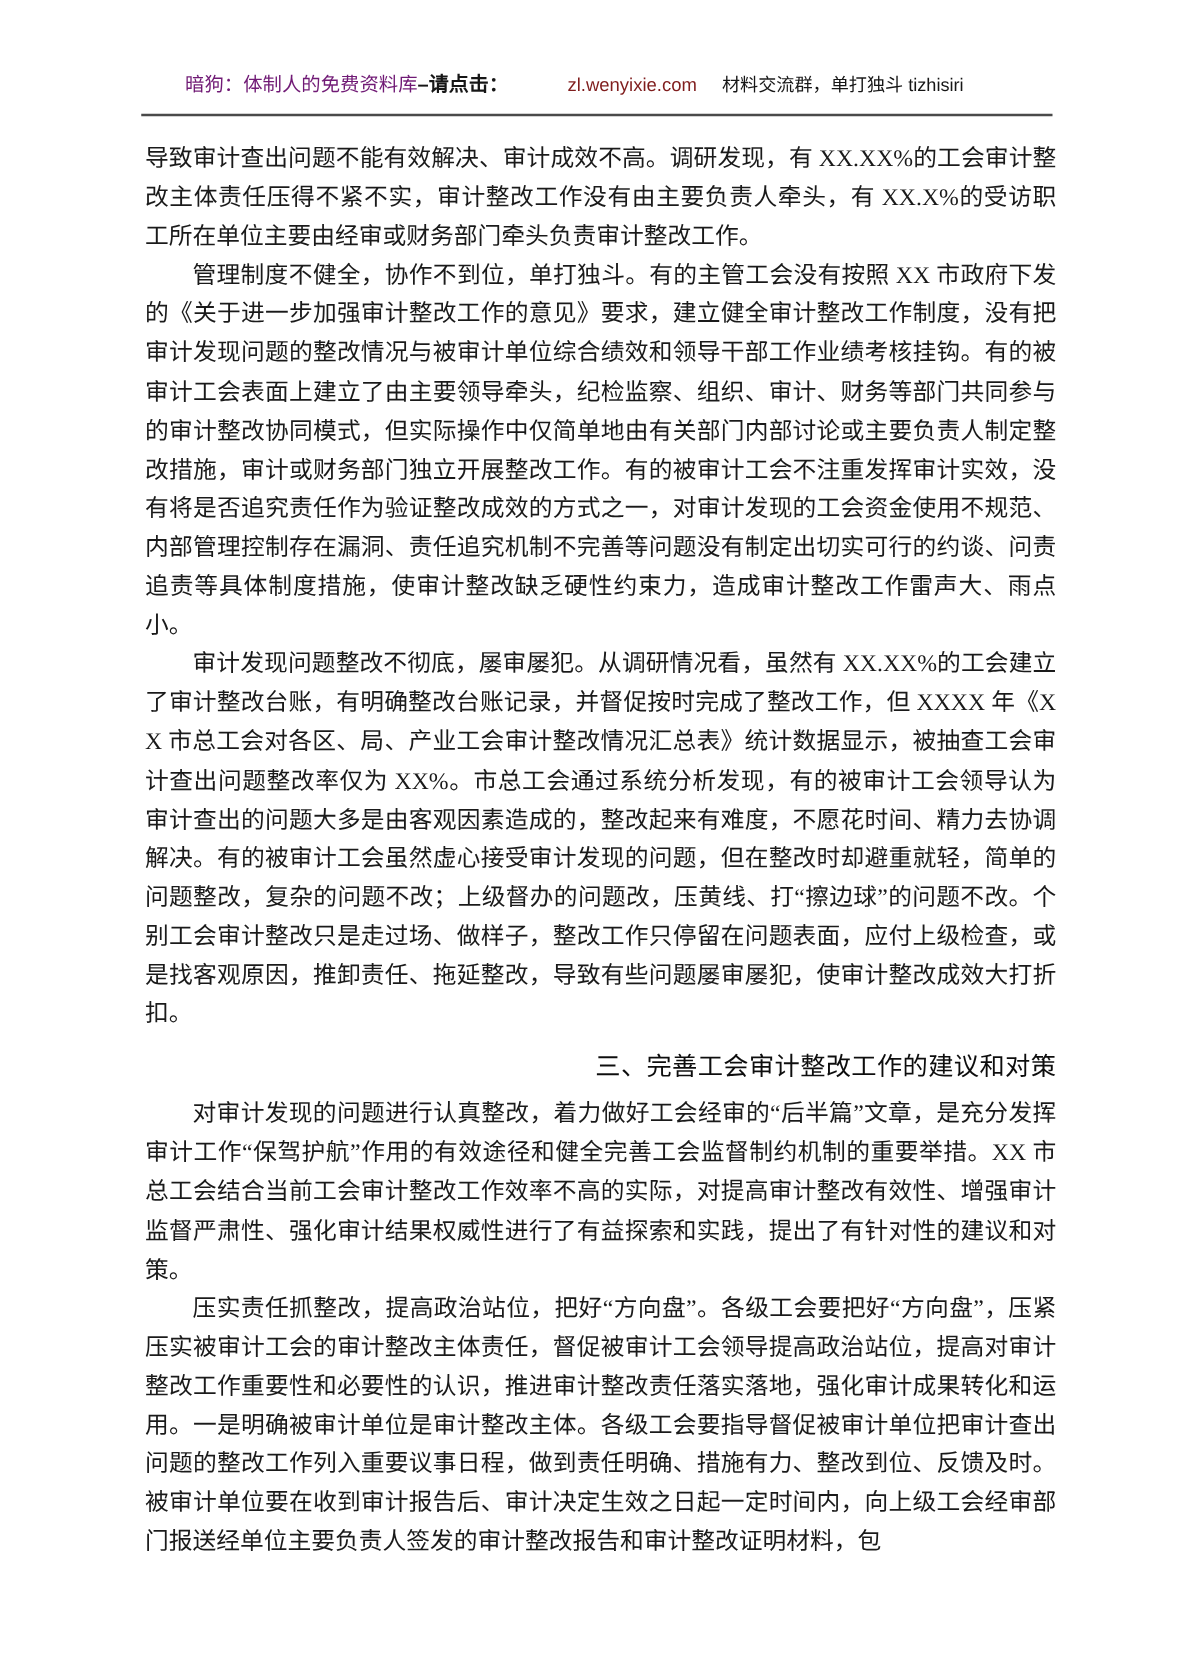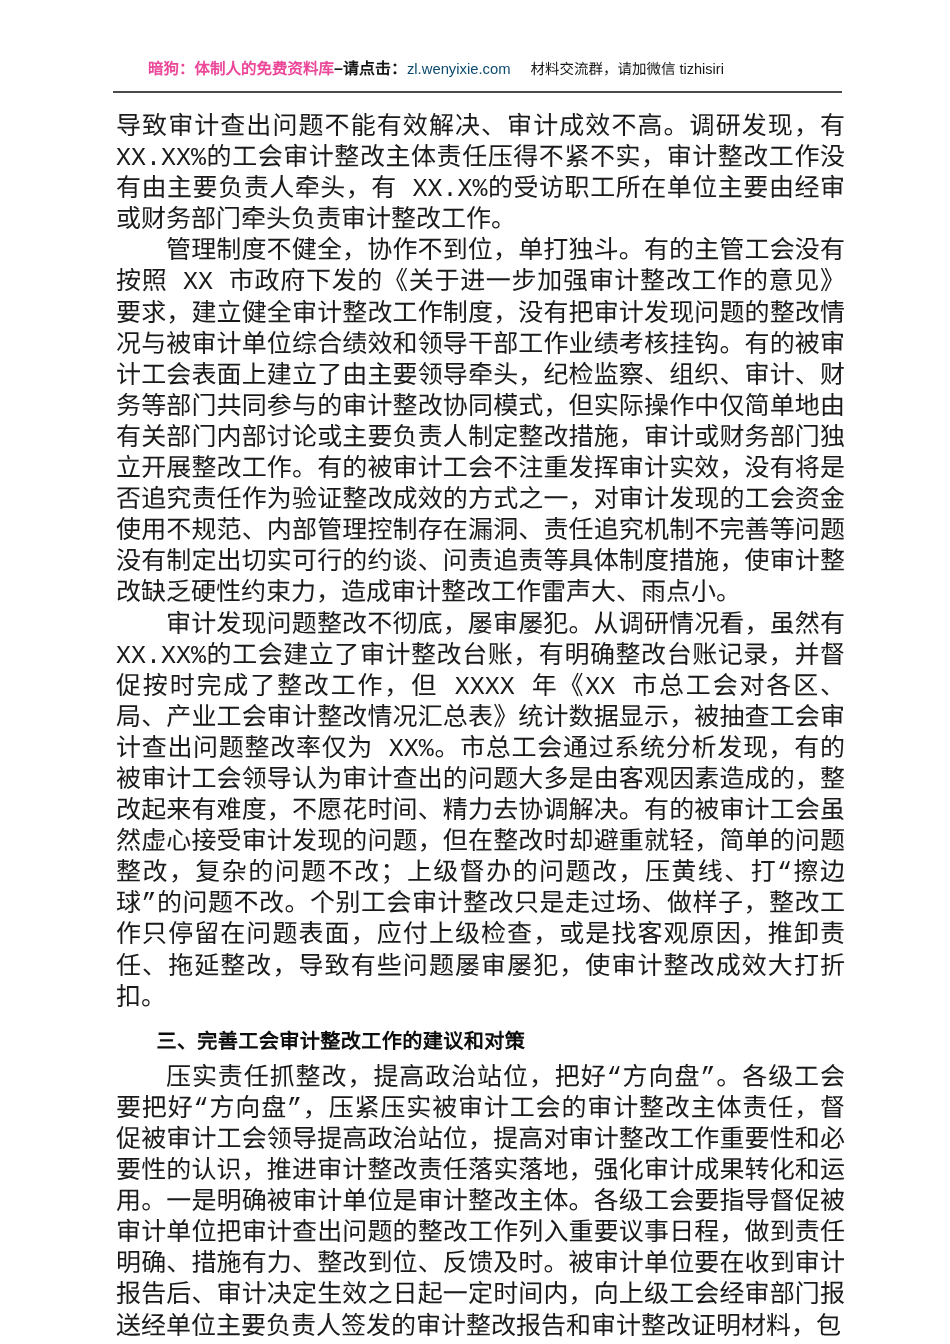--- a/index.html
+++ b/index.html
@@ -37,35 +37,36 @@
     display: block;
     white-space: nowrap;
     font-family: "Liberation Sans", "DejaVu Sans", sans-serif;
     font-size: 15.5px;
     line-height: 22px;
     letter-spacing: 0px;
     padding-left: 35px;
   }
 
   .hdr-brand {
-    color: #ec4899;
-    font-weight: bold;
+    color: #701a75;
+    font-weight: normal;
     margin-top: 12px;
   }
 
   .hdr-click {
     color: #161616;
     font-weight: bold;
     font-size: 16px;
   }
 
   .hdr-link {
-    color: #0c4a6e;
+    color: #7f1d1d;
     font-weight: normal;
     font-size: 14.8px;
+    margin-left: 47px;
   }
 
   .hdr-tail {
     color: #161616;
     font-size: 14.5px;
     margin-left: 20px;
   }
 
   .header-rule {
     position: absolute;
@@ -80,68 +81,69 @@
   .content {
     position: absolute;
     left: 116px;
     top: 112px;
     width: 729px;
     box-sizing: border-box;
   }
 
   p.para {
     margin: 0;
-    font-size: 25px;
+    font-size: 19px;
     line-height: 31.1px;
     text-align: justify;
     text-justify: inter-ideograph;
     text-indent: 2em;
     color: #1a1a1a;
-    font-family: Liberation Mono, monospace;
+    font-family: Liberation Serif, serif;
     word-break: break-all;
   }
 
   p.para.no-indent {
     text-indent: 0;
   }
 
   h2.section-heading {
     margin: 0;
     padding-top: 12px;
     padding-bottom: 6px;
     font-family: "Liberation Sans", "DejaVu Sans", sans-serif;
     font-size: 20.2px;
     line-height: 31.1px;
-    font-weight: bold;
+    font-weight: normal;
     text-indent: 2em;
-    text-align: left;
+    text-align: right;
     color: #0d0d0d;
     letter-spacing: 0.3px;
   }
 </style>
 </head>
 <body>
 
 <div class="page">
 
   <div class="header-band">
     <div class="header-line">
-      <span class="hdr-brand">暗狗：体制人的免费资料库</span><span class="hdr-click">–请点击：</span><span class="hdr-link">zl.wenyixie.com</span><span class="hdr-tail">材料交流群，请加微信 tizhisiri</span>
+      <span class="hdr-brand">暗狗：体制人的免费资料库</span><span class="hdr-click">–请点击：</span><span class="hdr-link">zl.wenyixie.com</span><span class="hdr-tail">材料交流群，单打独斗 tizhisiri</span>
     </div>
   </div>
   <div class="header-rule"></div>
 
   <div class="content">
 
     <p class="para no-indent">导致审计查出问题不能有效解决、审计成效不高。调研发现，有 XX.XX%的工会审计整改主体责任压得不紧不实，审计整改工作没有由主要负责人牵头，有 XX.X%的受访职工所在单位主要由经审或财务部门牵头负责审计整改工作。</p>
 
     <p class="para">管理制度不健全，协作不到位，单打独斗。有的主管工会没有按照 XX 市政府下发的《关于进一步加强审计整改工作的意见》要求，建立健全审计整改工作制度，没有把审计发现问题的整改情况与被审计单位综合绩效和领导干部工作业绩考核挂钩。有的被审计工会表面上建立了由主要领导牵头，纪检监察、组织、审计、财务等部门共同参与的审计整改协同模式，但实际操作中仅简单地由有关部门内部讨论或主要负责人制定整改措施，审计或财务部门独立开展整改工作。有的被审计工会不注重发挥审计实效，没有将是否追究责任作为验证整改成效的方式之一，对审计发现的工会资金使用不规范、内部管理控制存在漏洞、责任追究机制不完善等问题没有制定出切实可行的约谈、问责追责等具体制度措施，使审计整改缺乏硬性约束力，造成审计整改工作雷声大、雨点小。</p>
 
     <p class="para">审计发现问题整改不彻底，屡审屡犯。从调研情况看，虽然有 XX.XX%的工会建立了审计整改台账，有明确整改台账记录，并督促按时完成了整改工作，但 XXXX 年《XX 市总工会对各区、局、产业工会审计整改情况汇总表》统计数据显示，被抽查工会审计查出问题整改率仅为 XX%。市总工会通过系统分析发现，有的被审计工会领导认为审计查出的问题大多是由客观因素造成的，整改起来有难度，不愿花时间、精力去协调解决。有的被审计工会虽然虚心接受审计发现的问题，但在整改时却避重就轻，简单的问题整改，复杂的问题不改；上级督办的问题改，压黄线、打“擦边球”的问题不改。个别工会审计整改只是走过场、做样子，整改工作只停留在问题表面，应付上级检查，或是找客观原因，推卸责任、拖延整改，导致有些问题屡审屡犯，使审计整改成效大打折扣。</p>
 
     <h2 class="section-heading">三、完善工会审计整改工作的建议和对策</h2>
 
+    <p class="para">对审计发现的问题进行认真整改，着力做好工会经审的“后半篇”文章，是充分发挥审计工作“保驾护航”作用的有效途径和健全完善工会监督制约机制的重要举措。XX 市总工会结合当前工会审计整改工作效率不高的实际，对提高审计整改有效性、增强审计监督严肃性、强化审计结果权威性进行了有益探索和实践，提出了有针对性的建议和对策。</p>
 
     <p class="para">压实责任抓整改，提高政治站位，把好“方向盘”。各级工会要把好“方向盘”，压紧压实被审计工会的审计整改主体责任，督促被审计工会领导提高政治站位，提高对审计整改工作重要性和必要性的认识，推进审计整改责任落实落地，强化审计成果转化和运用。一是明确被审计单位是审计整改主体。各级工会要指导督促被审计单位把审计查出问题的整改工作列入重要议事日程，做到责任明确、措施有力、整改到位、反馈及时。被审计单位要在收到审计报告后、审计决定生效之日起一定时间内，向上级工会经审部门报送经单位主要负责人签发的审计整改报告和审计整改证明材料，包</p>
 
   </div>
 
 </div>
 
 </body></html>

